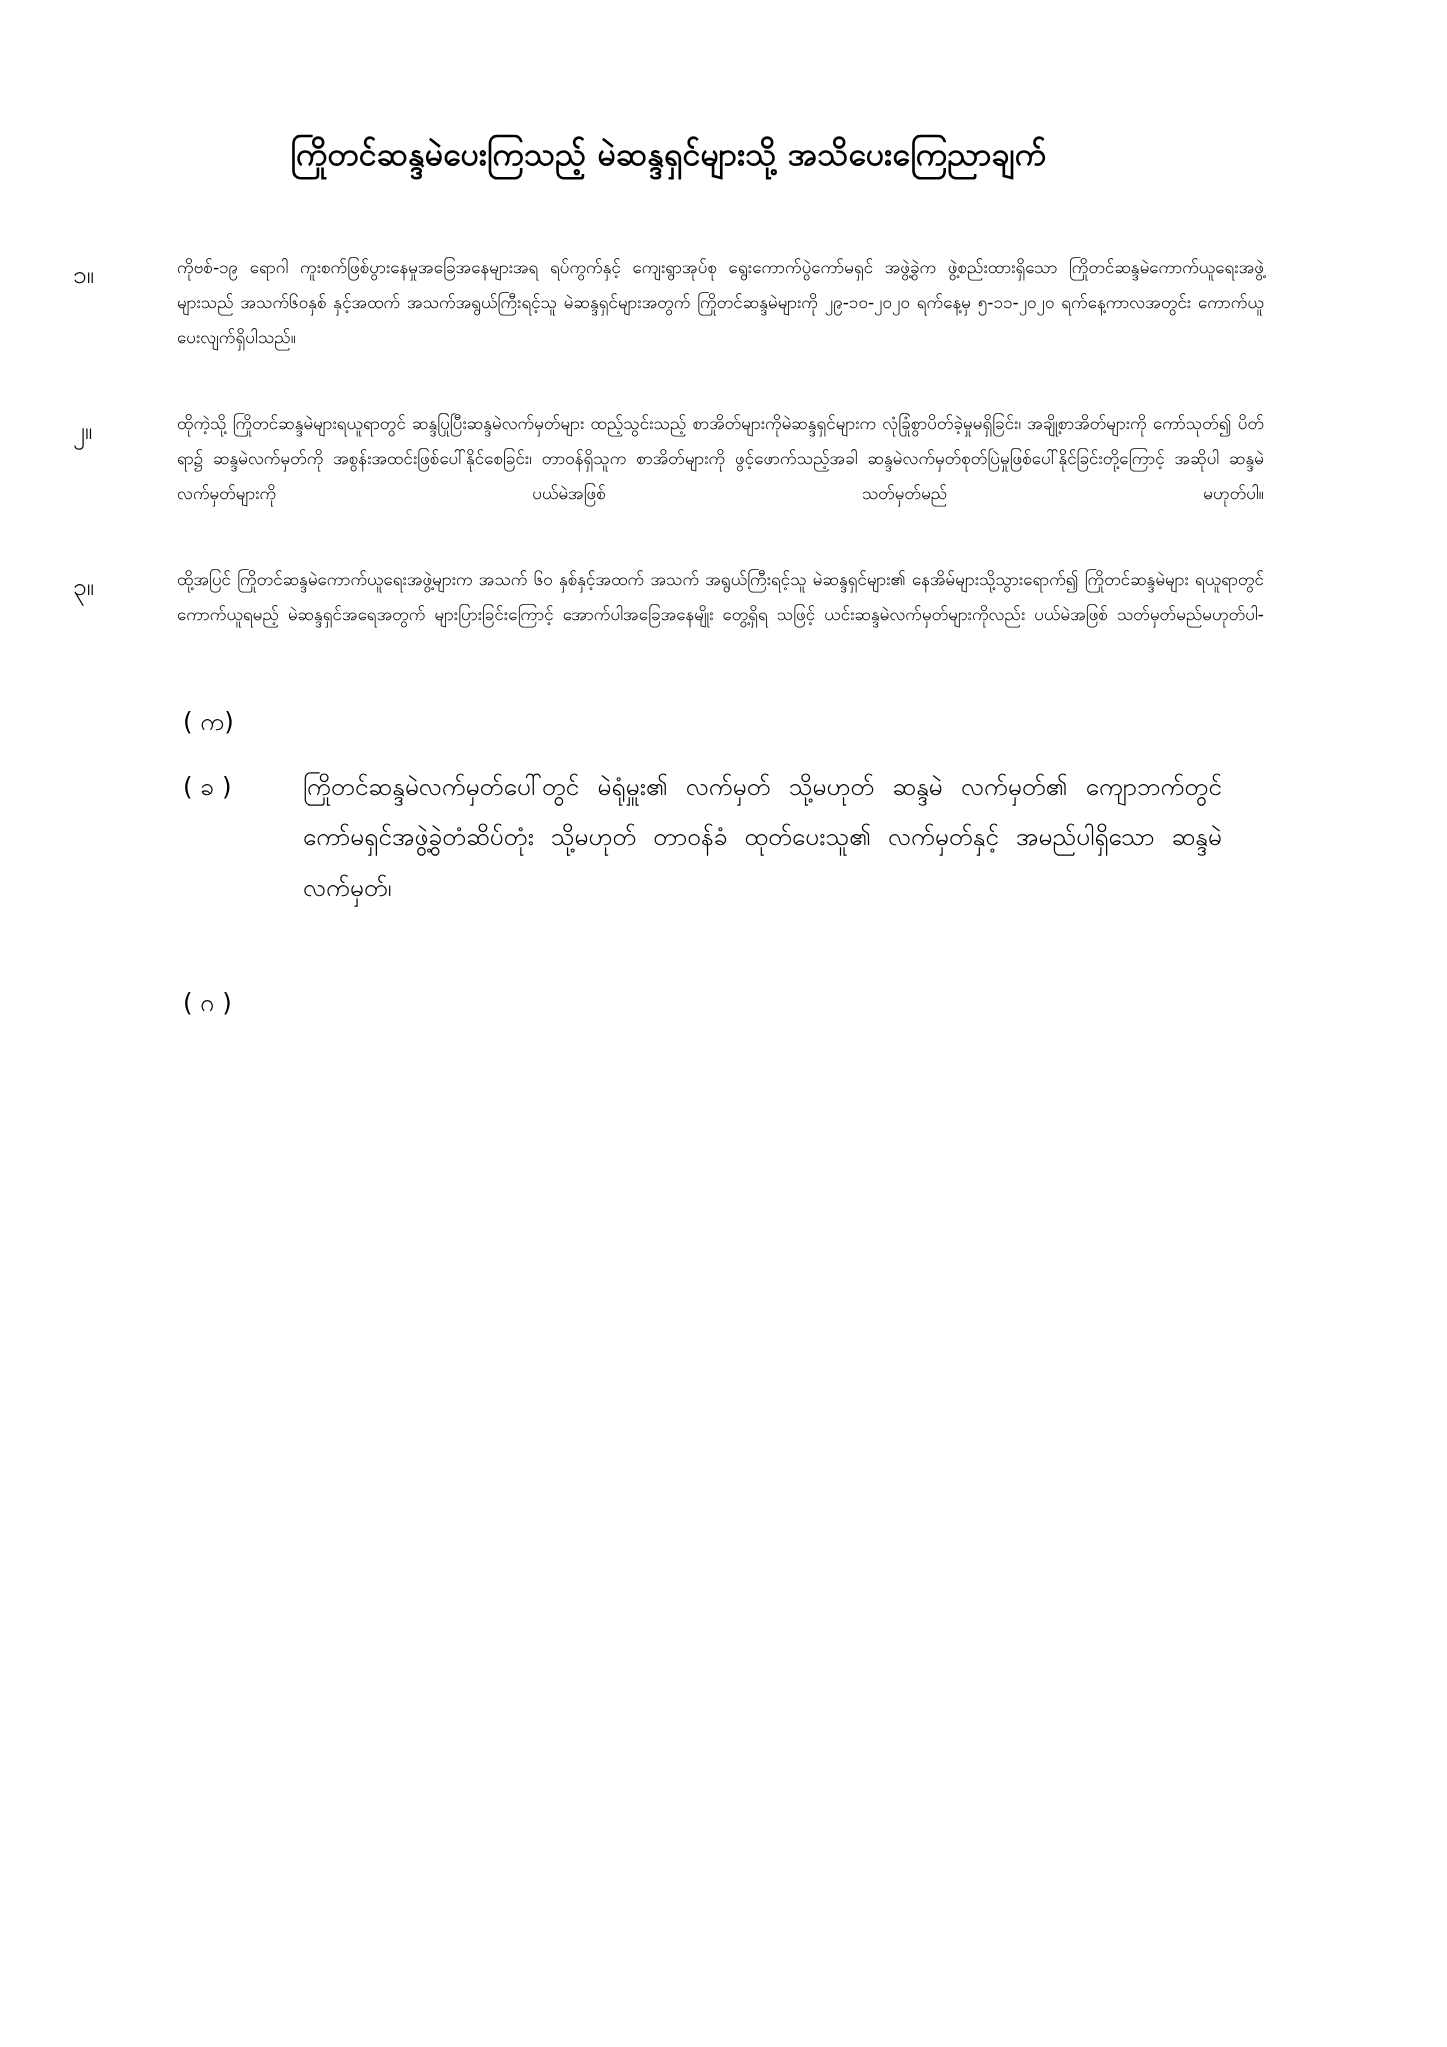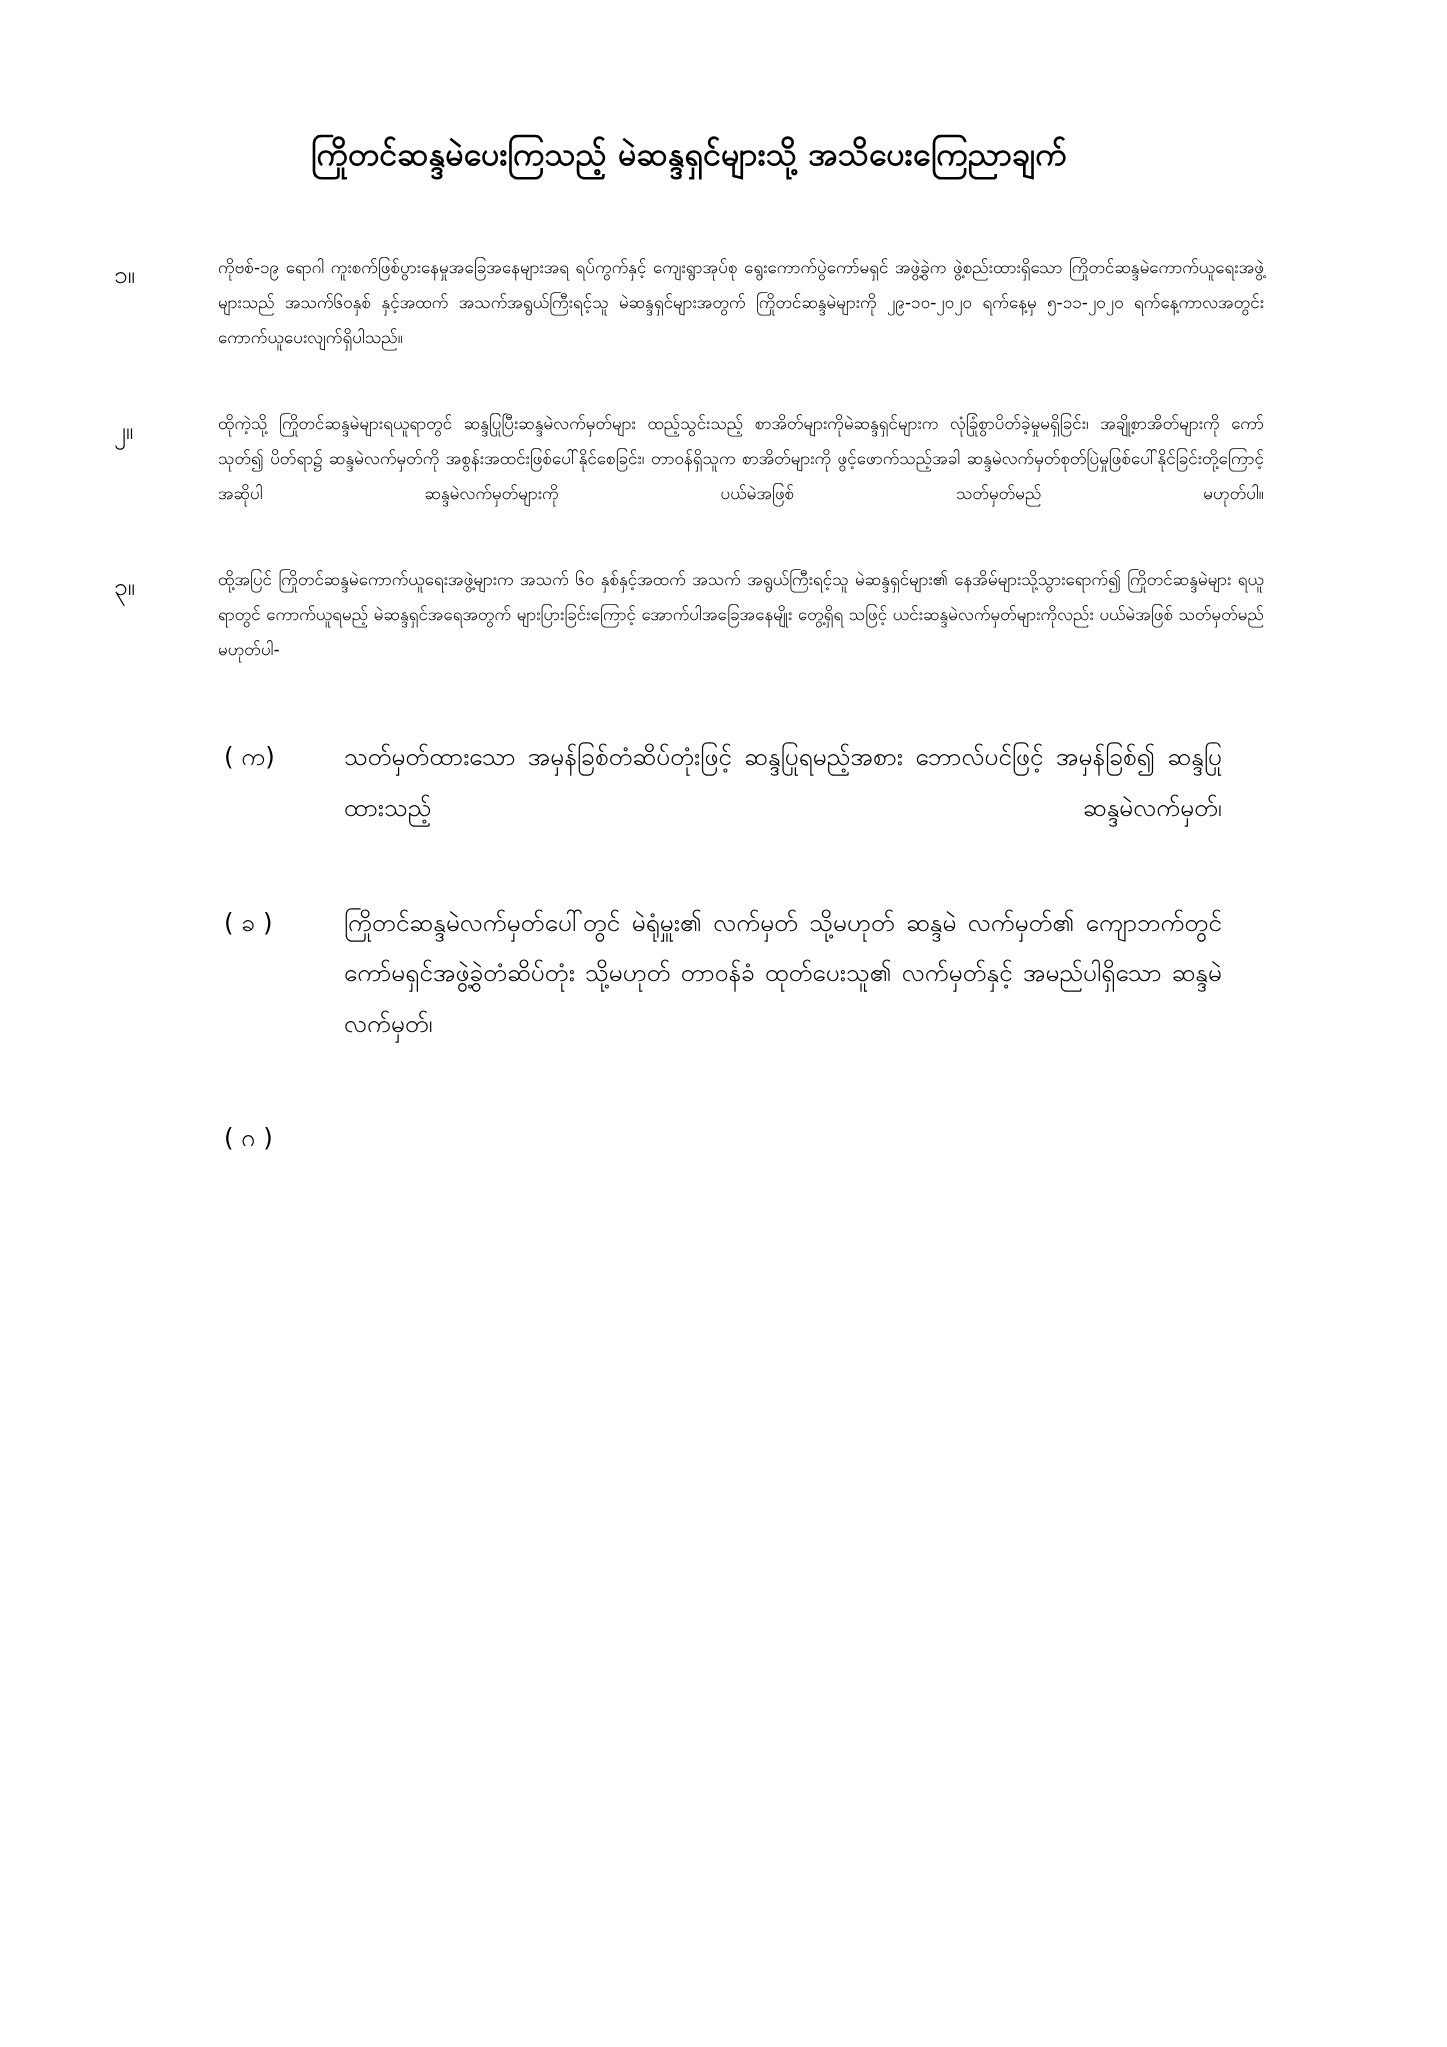--- a/index.html
+++ b/index.html
@@ -10,21 +10,21 @@
   body {
     width: 1447px;
     height: 2047px;
     font-family: "DejaVu Sans", "Liberation Sans", sans-serif;
     color: #000000;
   }
   .page {
     width: 1412px;
     height: 2047px;
     box-sizing: border-box;
-    padding: 130px 148px 60px 114px;
+    padding: 130px 148px 60px 73px;
     position: relative;
     border-radius: 24px;
   }
   .doc-title {
     text-align: center;
     font-size: 32px;
     font-weight: 700;
     line-height: 1.5;
     margin: 0 0 72px 0;
     letter-spacing: 0.2px;
@@ -98,21 +98,20 @@
 
   <div class="para-row">
     <div class="para-num">၃။</div>
     <div class="para-body">ထို့အပြင် ကြိုတင်ဆန္ဒမဲကောက်ယူရေးအဖွဲ့များက အသက် ၆၀ နှစ်နှင့်အထက် အသက် အရွယ်ကြီးရင့်သူ မဲဆန္ဒရှင်များ၏ နေအိမ်များသို့သွားရောက်၍ ကြိုတင်ဆန္ဒမဲများ ရယူရာတွင် ကောက်ယူရမည့် မဲဆန္ဒရှင်အရေအတွက် များပြားခြင်းကြောင့် အောက်ပါအခြေအနေမျိုး တွေ့ရှိရ သဖြင့် ယင်းဆန္ဒမဲလက်မှတ်များကိုလည်း ပယ်မဲအဖြစ် သတ်မှတ်မည်မဟုတ်ပါ-</div>
   </div>
 
   <div class="sub-list">
 
     <div class="sub-row">
       <div class="sub-label">( က)</div>
-      <div class="sub-body">သတ်မှတ်ထားသော အမှန်ခြစ်တံဆိပ်တုံးဖြင့် ဆန္ဒပြုရမည့်အစား ဘောလ်ပင်ဖြင့် အမှန်ခြစ်၍ ဆန္ဒပြုထားသည့် ဆန္ဒမဲလက်မှတ်၊</div>
     </div>
 
     <div class="sub-row">
       <div class="sub-label">( ခ )</div>
       <div class="sub-body">ကြိုတင်ဆန္ဒမဲလက်မှတ်ပေါ်တွင် မဲရုံမှူး၏ လက်မှတ် သို့မဟုတ် ဆန္ဒမဲ လက်မှတ်၏ ကျောဘက်တွင် ကော်မရှင်အဖွဲ့ခွဲတံဆိပ်တုံး သို့မဟုတ် တာဝန်ခံ ထုတ်ပေးသူ၏ လက်မှတ်နှင့် အမည်ပါရှိသော ဆန္ဒမဲလက်မှတ်၊</div>
     </div>
 
     <div class="sub-row">
       <div class="sub-label">( ဂ )</div>
     </div>

